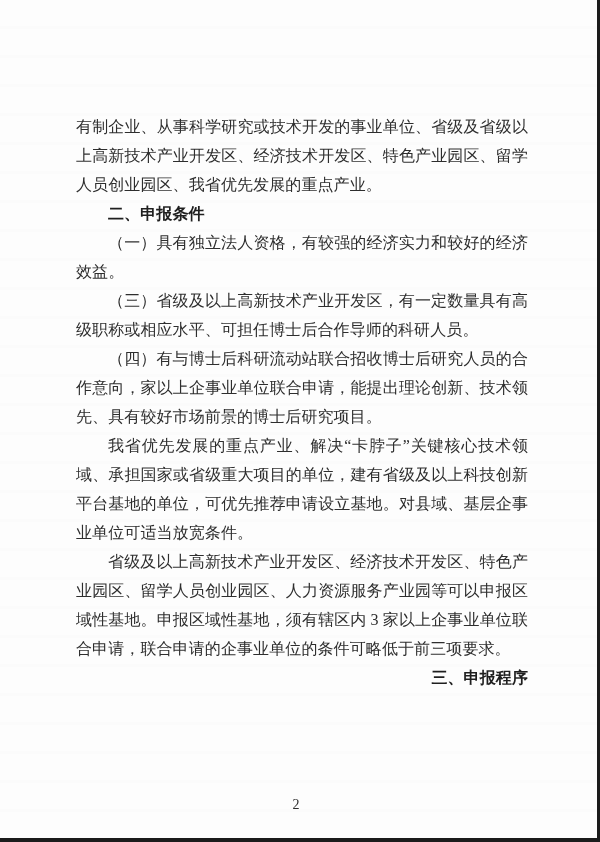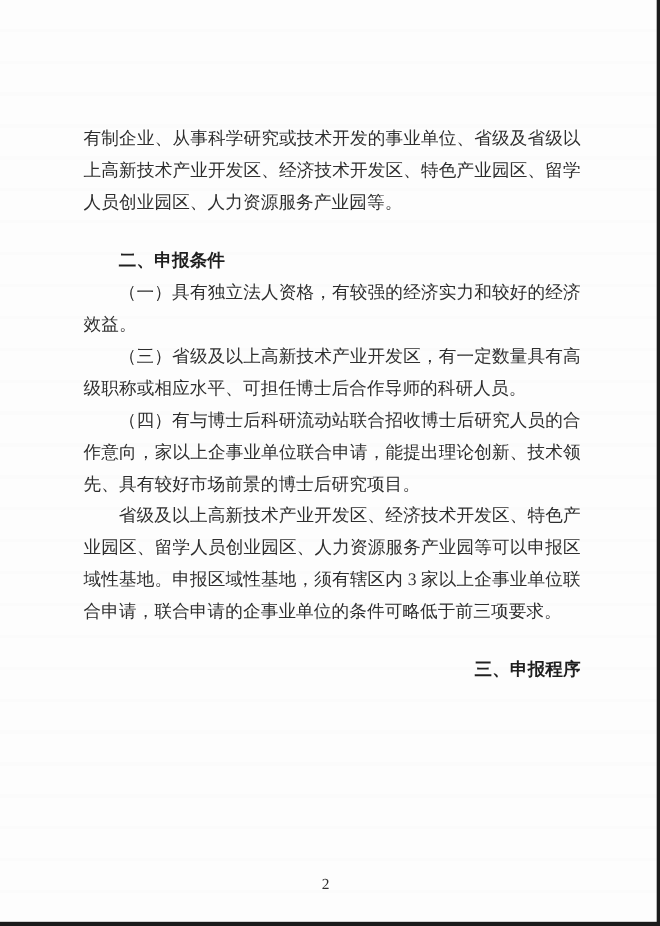--- a/index.html
+++ b/index.html
@@ -51,43 +51,43 @@
     padding: 0;
     text-indent: 2em;
   }
   .content p.no-indent {
     text-indent: 0;
   }
   .content p.heading {
     font-family: "Liberation Sans", sans-serif;
     font-weight: 700;
     text-align: left;
-    margin-top: 24px;
   }
   .page-number {
     position: absolute;
     top: 796px;
     left: 0;
     width: 592px;
     text-align: center;
     font-size: 14px;
     line-height: 18px;
   }
 </style>
 </head>
 <body>
 
 <div class="page">
 
   <div class="content" style="color: rgb(46, 46, 46);">
-    <p class="no-indent">有制企业、从事科学研究或技术开发的事业单位、省级及省级以上高新技术产业开发区、经济技术开发区、特色产业园区、留学人员创业园区、人力资源服务产业园等。</p>
+    <p class="no-indent">有制企业、从事科学研究或技术开发的事业单位、省级及省级以上高新技术产业开发区、经济技术开发区、特色产业园区、留学人员创业园区、我省优先发展的重点产业。</p>
     <p class="heading" style="color: rgb(31, 31, 31);">二、申报条件</p>
     <p>（一）具有独立法人资格，有较强的经济实力和较好的经济效益。</p>
     <p>（三）省级及以上高新技术产业开发区，有一定数量具有高级职称或相应水平、可担任博士后合作导师的科研人员。</p>
     <p>（四）有与博士后科研流动站联合招收博士后研究人员的合作意向，家以上企事业单位联合申请，能提出理论创新、技术领先、具有较好市场前景的博士后研究项目。</p>
+    <p>我省优先发展的重点产业、解决“卡脖子”关键核心技术领域、承担国家或省级重大项目的单位，建有省级及以上科技创新平台基地的单位，可优先推荐申请设立基地。对县域、基层企事业单位可适当放宽条件。</p>
     <p>省级及以上高新技术产业开发区、经济技术开发区、特色产业园区、留学人员创业园区、人力资源服务产业园等可以申报区域性基地。申报区域性基地，须有辖区内 3 家以上企事业单位联合申请，联合申请的企事业单位的条件可略低于前三项要求。</p>
     <p class="heading" style="color: rgb(31, 31, 31); text-align: right;">三、申报程序</p>
   </div>
 
   <div class="page-number" style="color: rgb(46, 46, 46);">2</div>
 
   <div class="scan-edge-right" style="background: rgb(27, 27, 27);"></div>
   <div class="scan-edge-bottom" style="background: rgb(27, 27, 27);"></div>
 
 </div>

